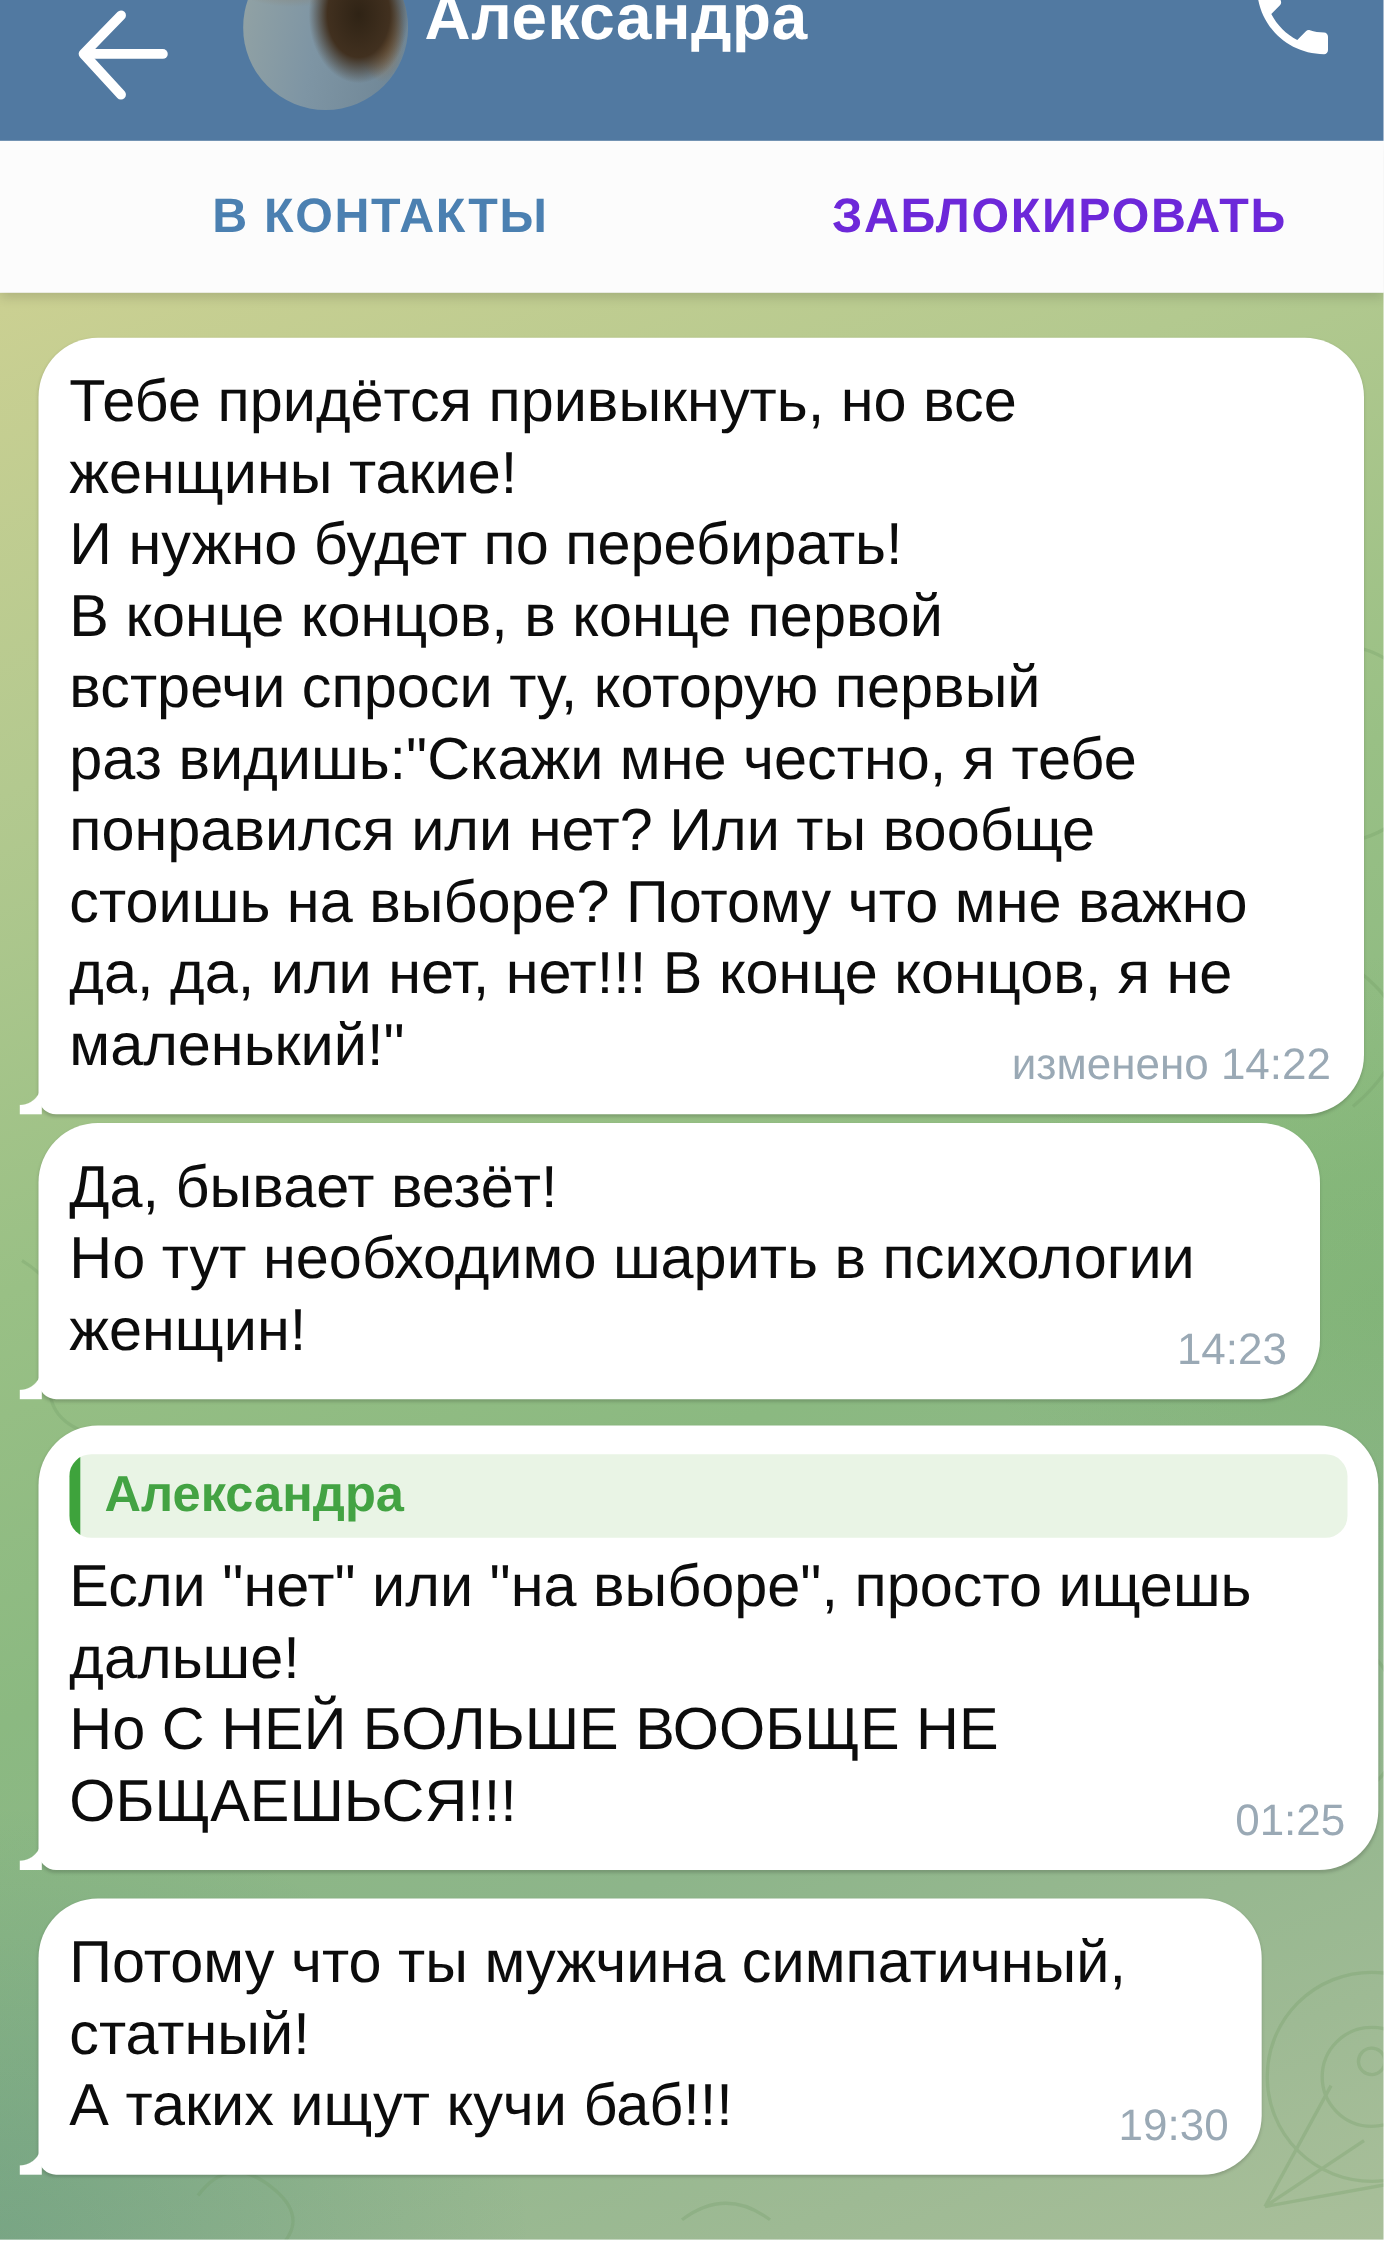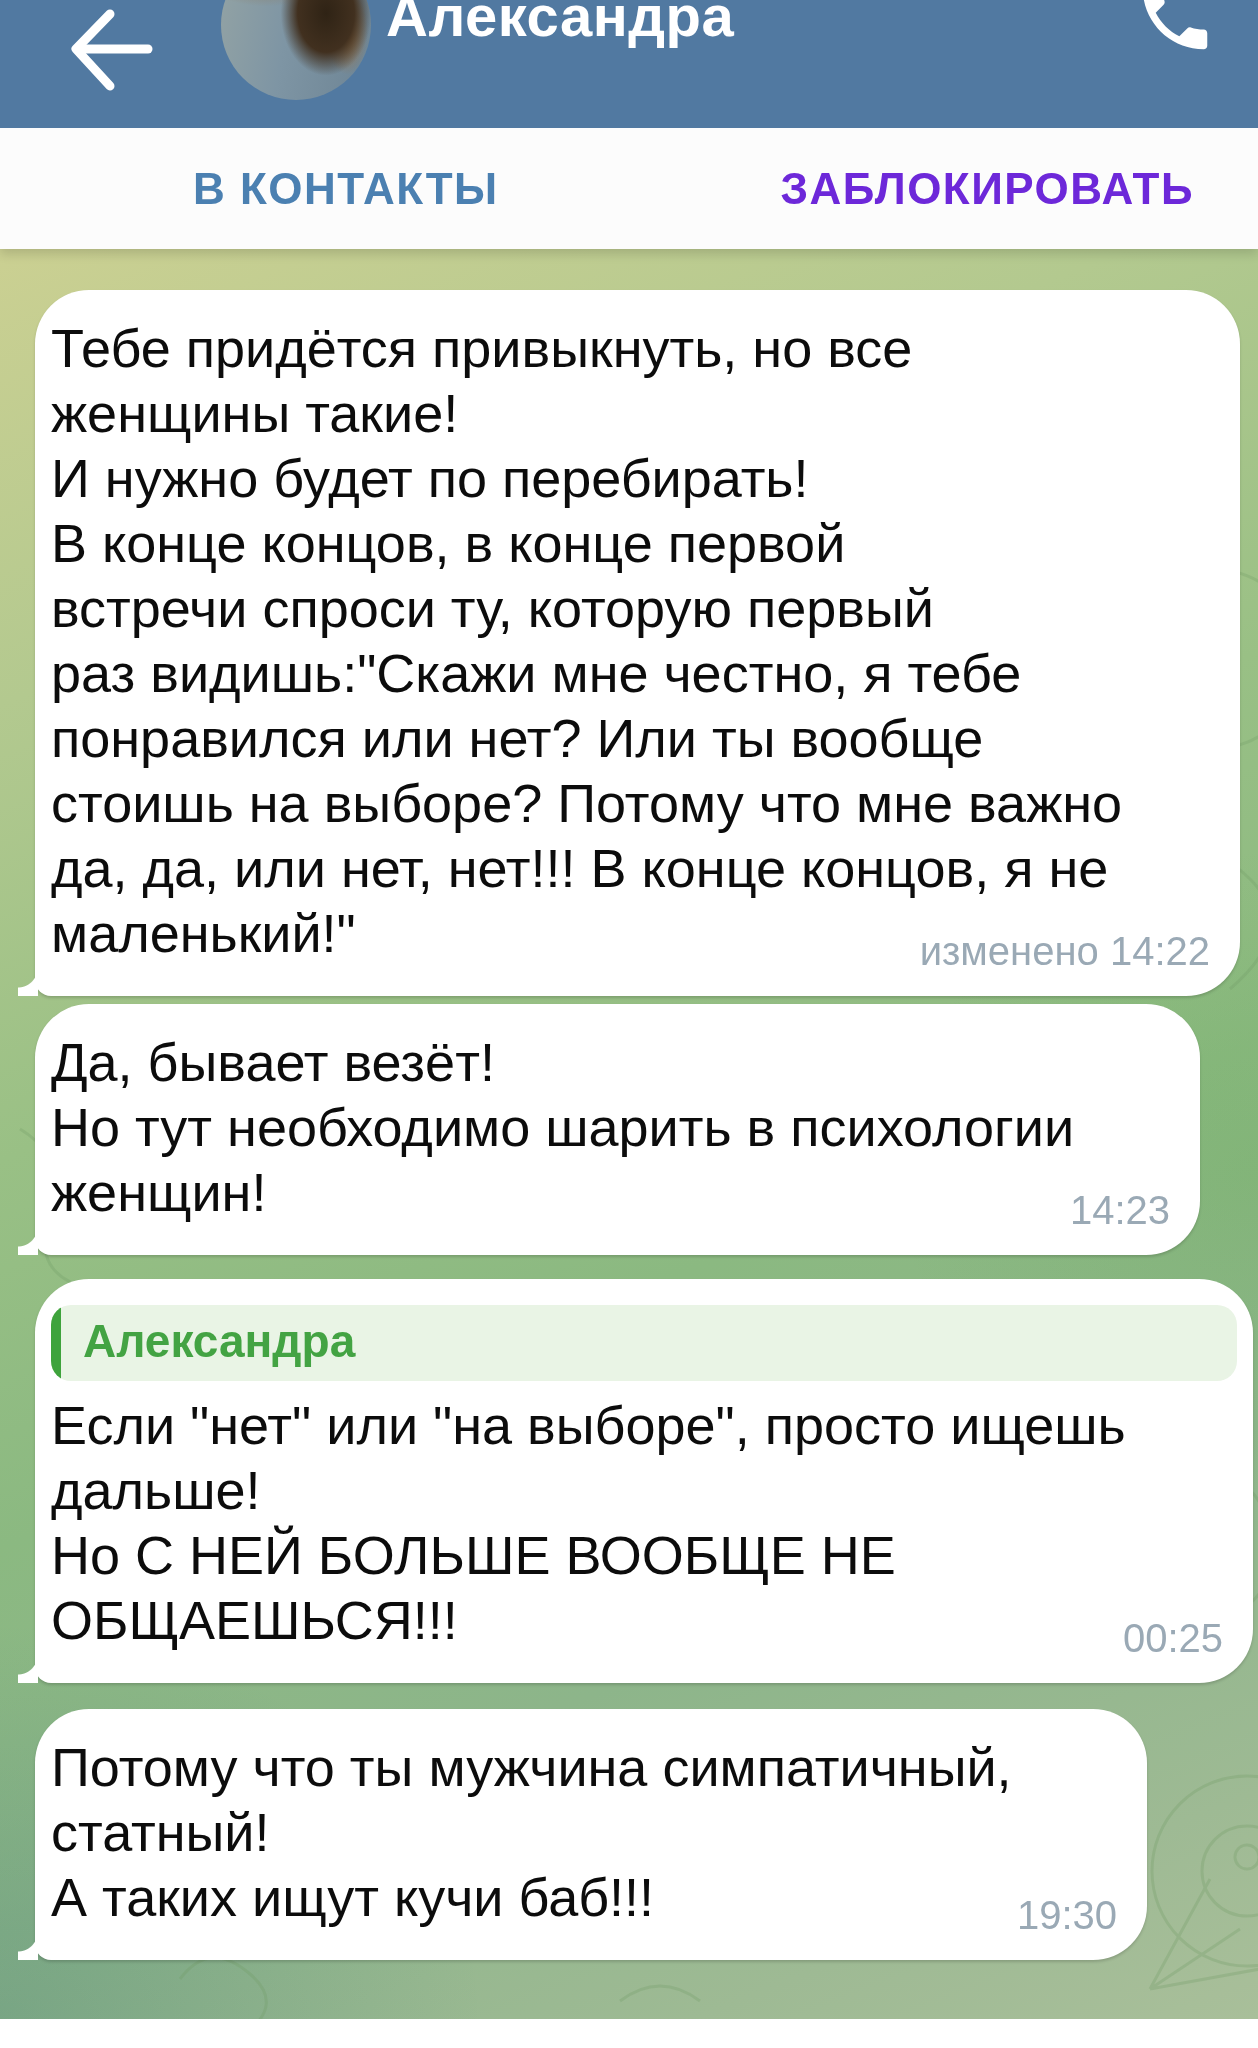--- a/index.html
+++ b/index.html
@@ -15,38 +15,38 @@
       radial-gradient(ellipse 42% 58% at 70% 42%, #2f2315 0%, #41301f 45%, rgba(65,48,31,0) 72%),
       radial-gradient(ellipse 20% 40% at 84% 55%, #9c6a33 0%, rgba(156,106,51,0) 70%),
       radial-gradient(ellipse 60% 28% at 30% 18%, #8d7c62 0%, rgba(141,124,98,0) 70%),
       linear-gradient(100deg, #93a3a4 0%, #7e95a4 45%, #6d8494 100%);
   }
   .header-title { position:absolute; left:386px; top:-18px; font-size:58px; font-weight:700; color:#ffffff; letter-spacing:.5px; white-space:nowrap; }
   .header-status { position:absolute; left:410px; top:46px; font-size:44px; color:#cfe0ef; white-space:nowrap; }
   .call-icon { position:absolute; right:40px; top:-26px; }
 
   
-  .actionbar { position:relative; height:121px; background:#fcfcfc; display:flex; align-items:center;
-    justify-content:space-between; padding:0 64px 0 193px; box-shadow:0 5px 10px rgba(0,0,0,.14); z-index:5; }
+  .actionbar { position:relative; height:138px; background:#fcfcfc; display:flex; align-items:center;
+    justify-content:space-between; padding:0 88px 0 193px; box-shadow:0 5px 10px rgba(0,0,0,.14); z-index:5; }
   .action-btn { background:none; border:none; font-family:inherit; font-size:44px; font-weight:700; letter-spacing:1.5px; cursor:pointer; }
   .action-add { color:#4b80b1; }
   .action-block { color:#6d28d9; }
 
   
   .chat { position:relative; height:1770px; padding:41px 0 0 35px; overflow:hidden;
     background:
       radial-gradient(55% 32% at 0% 100%, rgba(36,106,104,.22), rgba(36,106,104,0) 70%),
       radial-gradient(45% 28% at 100% 52%, rgba(74,160,52,.14), rgba(74,160,52,0) 65%),
       linear-gradient(158deg, #cbd092 0%, #b3c98f 20%, #99c085 40%, #8bb981 57%, #8db58a 74%, #9eba94 90%, #a9bf9a 100%);
   }
   .doodles { position:absolute; left:0; top:0; }
 
   
   .bubble { position:relative; background:#ffffff; border-radius:54px; border-bottom-left-radius:16px;
-    padding:26px 16px 30px; box-shadow:0 2px 3px rgba(0,0,0,.16); }
+    padding:26px 28px 30px; box-shadow:0 2px 3px rgba(0,0,0,.16); }
   .bubble::after { content:""; position:absolute; left:-17px; bottom:0; width:20px; height:28px;
     background:radial-gradient(circle at 0 0, rgba(255,255,255,0) 19px, #ffffff 20px); }
   .msg-text { font-size:54px; line-height:65px; color:#0c0c0c; white-space:pre-line; }
   .msg-meta { position:absolute; right:30px; bottom:22px; font-size:40px; color:#9aa9b5; white-space:nowrap; }
   .b1 { width:1205px; margin-bottom:8px; }
   .b2 { width:1165px; margin-bottom:24px; }
   .b3 { width:1218px; margin-bottom:26px; }
   .b4 { width:1112px; }
 
   
@@ -126,21 +126,21 @@
       <div class="reply">
         <div class="reply-bar"></div>
         <div class="reply-body">
           <div class="reply-author">Александра</div>
         </div>
       </div>
       <div class="msg-text">Если "нет" или "на выборе", просто ищешь
 дальше!
 Но С НЕЙ БОЛЬШЕ ВООБЩЕ НЕ
 ОБЩАЕШЬСЯ!!!</div>
-      <div class="msg-meta">00:25</div>
+      <div class="msg-meta">01:25</div>
     </div>
 
     <div class="bubble b4">
       <div class="msg-text">Потому что ты мужчина симпатичный,
 статный!
 А таких ищут кучи баб!!!</div>
       <div class="msg-meta">19:30</div>
     </div>
 
   </main>

